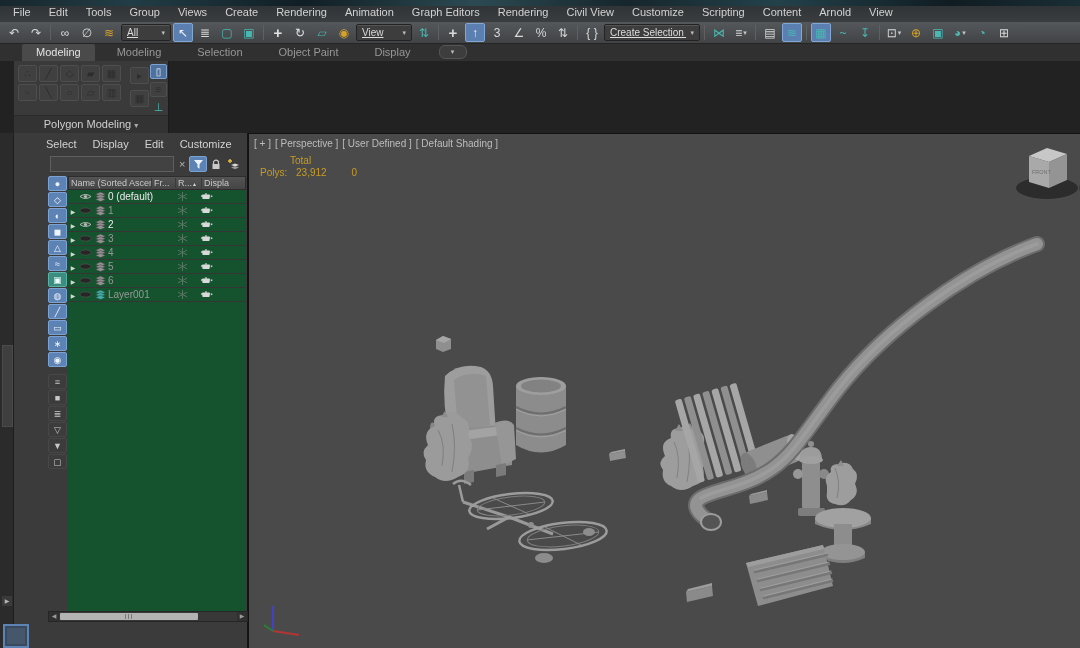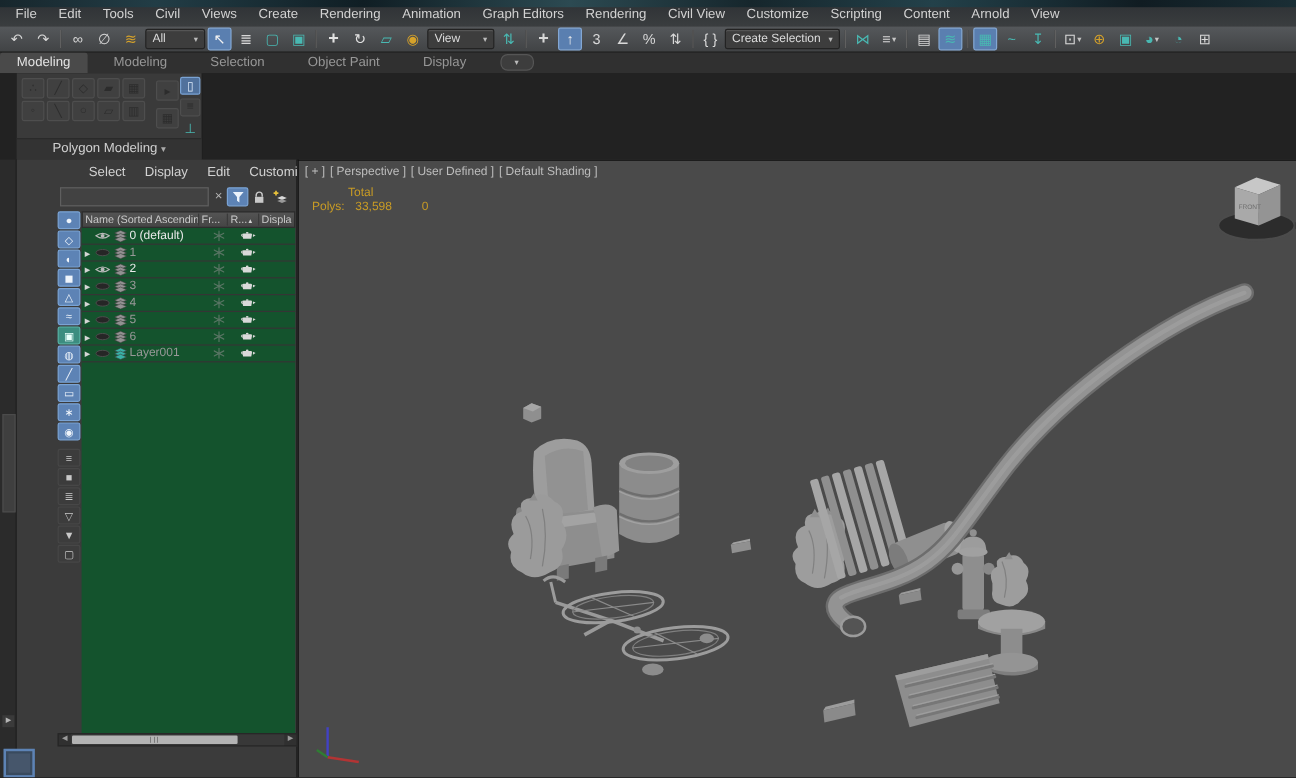--- a/index.html
+++ b/index.html
@@ -19,26 +19,26 @@
   .tb{height:19px;min-width:20px;display:flex;align-items:center;justify-content:center;
       margin:0 1px;border-radius:2px;box-sizing:border-box;}
   .tb-g{font-size:12px;line-height:1;}
   .tb-g:empty,.tb-l:empty{display:none;}
   .tb.big .tb-g{font-size:15px;font-weight:bold;}
   .tb.sel{background:#5a7fb0;border:1px solid #83a7d3;}
   .tb.sep{min-width:1px;width:1px;height:15px;background:#2e2e2e;border-right:1px solid #606060;
           margin:0 3px;border-radius:0;}
   .tb.box{background:#3d3d3d;border:1px solid #232323;box-shadow:inset 0 1px 0 #555;
           height:17px;padding:0 5px;justify-content:flex-start;}
-  .tb.box .tb-l{font-size:10px;color:#dcdcdc;white-space:nowrap;overflow:hidden;}
+  .tb.box .tb-l{font-size:10px;color:#dcdcdc;white-space:nowrap;overflow:hidden;text-decoration:underline;}
   .tb.box::after{content:"▾";font-size:7px;color:#bbb;margin-left:auto;padding-left:4px;}
   .tb.caret::after{content:"▾";font-size:7px;color:#c5c5c5;margin-left:1px;}
   
   .ribbonrow{position:absolute;left:0;top:44px;width:1080px;height:17px;background:#303030;
-             display:flex;align-items:flex-end;box-sizing:border-box;}
+             display:flex;align-items:flex-end;padding-left:22px;box-sizing:border-box;}
   .rtab{font-size:11px;color:#979797;padding:2px 14px 3px;margin-right:8px;white-space:nowrap;}
   .rtab.act{background:#4a4a4a;color:#e3e3e3;border-radius:2px 2px 0 0;}
   .ribbon-min{width:26px;height:12px;margin:0 0 2px 6px;background:#3d3d3d;border:1px solid #555;
               border-radius:6px;display:flex;align-items:center;justify-content:center;}
   .ribbon-min::after{content:"▾";font-size:7px;color:#bbb;}
   .ribbonbody{position:absolute;left:0;top:61px;width:1080px;height:72px;background:#222222;}
   .pmpanel{position:absolute;left:14px;top:61px;width:155px;height:72px;background:#3a3a3a;
            border-right:1px solid #1b1b1b;box-sizing:border-box;}
   .pm-left{position:absolute;left:4px;top:4px;width:108px;display:flex;flex-wrap:wrap;gap:2px;}
   .pm-btn{width:19px;height:17px;background:#404040;border:1px solid #4e4e4e;border-radius:2px;
@@ -55,35 +55,35 @@
   .leftstrip{position:absolute;left:0;top:133px;width:14px;height:515px;background:#2b2b2b;
              border-right:1px solid #1e1e1e;box-sizing:border-box;}
   .ls-thumb{position:absolute;left:2px;top:212px;width:9px;height:80px;background:#3f3f3f;border:1px solid #4b4b4b;}
   .ls-arrow{position:absolute;left:2px;top:463px;width:10px;height:10px;background:#3a3a3a;
             color:#b5b5b5;font-size:6px;text-align:center;line-height:10px;}
   .ls-dock{position:absolute;left:3px;top:624px;width:22px;height:20px;background:#46566b;
            border:2px solid #5d83b5;box-shadow:inset 0 0 0 2px #394a5e;z-index:5;}
   
   .explorer{position:absolute;left:14px;top:133px;width:234px;height:515px;background:#3b3b3b;
             border-right:1px solid #141414;box-sizing:border-box;}
-  .ex-menus{position:absolute;left:52px;top:3px;display:flex;}
+  .ex-menus{position:absolute;left:24px;top:3px;display:flex;}
   .ex-menus .menu-item{font-size:11px;padding:2px 8px;}
   .ex-search{position:absolute;left:36px;top:22px;height:18px;display:flex;align-items:center;}
   .ex-input{width:116px;height:14px;background:#424242;border:1px solid #5f5f5f;color:#ddd;
             font-size:10px;padding:0 3px;font-family:"Liberation Sans",sans-serif;}
   .ex-clear{color:#b5b5b5;font-size:11px;margin:0 4px 0 5px;}
   .icbtn{width:18px;height:16px;display:flex;align-items:center;justify-content:center;border-radius:2px;}
   .icbtn.blue{background:#5d83b5;border:1px solid #7aa3d4;box-sizing:border-box;}
   .ex-header{position:absolute;left:54px;top:43px;width:178px;height:14px;
              background:linear-gradient(#545454,#454545);border:1px solid #2d2d2d;
              display:flex;align-items:center;font-size:9px;color:#c9c9c9;box-sizing:border-box;}
   .hc{padding:0 2px;white-space:nowrap;overflow:hidden;box-sizing:border-box;}
   .hc+.hc{border-left:1px solid #3a3a3a;}
   .hc.name{flex:1;}
-  .hc.fr{width:24px;}.hc.r{width:26px;}.hc.d{width:30px;border-right:none;}
+  .hc.fr{width:24px;}.hc.r{width:26px;}.hc.d{width:44px;border-right:none;}
   .sort{font-size:6px;color:#d5d5d5;margin-left:1px;}
   .ex-tools{position:absolute;left:34px;top:43px;width:20px;display:flex;flex-direction:column;}
   .xt{width:19px;height:15px;margin-bottom:1px;background:#3c3c3c;border:1px solid #474747;
       color:#c9c9c9;font-size:9px;display:flex;align-items:center;justify-content:center;
       border-radius:2px;box-sizing:border-box;}
   .xt.on{background:#5d83b5;border-color:#7aa3d4;color:#eef4fb;}
   .xt.teal{background:#3c8d80;border-color:#57b3a5;color:#e8fffb;}
   .xt.gap{margin-top:6px;}
   .ex-list{position:absolute;left:54px;top:57px;width:178px;bottom:37px;background:#14532d;}
   .lrow{height:13px;display:flex;align-items:center;border-bottom:1px solid #353535;font-size:10px;}
@@ -133,21 +133,21 @@
 <div id="app">
 
   <div class="menubar">
 
       <span class="menu-item">File</span>
 
       <span class="menu-item">Edit</span>
 
       <span class="menu-item">Tools</span>
 
-      <span class="menu-item">Civil</span>
+      <span class="menu-item">Group</span>
 
       <span class="menu-item">Views</span>
 
       <span class="menu-item">Create</span>
 
       <span class="menu-item">Rendering</span>
 
       <span class="menu-item">Animation</span>
 
       <span class="menu-item">Graph Editors</span>
@@ -836,21 +836,21 @@
         <span>[ Perspective ]</span>
 
         <span>[ User Defined ]</span>
 
         <span>[ Default Shading ]</span>
       </div>
     <div class="vp-stats">
       <div class="st1"><span>Total</span></div>
       <div class="st2">
         <span>Polys:</span>
-        <span class="v1">33,598</span>
+        <span class="v1">23,912</span>
         <span class="v2">0</span>
       </div>
     </div>
 
     <svg class="scene" width="832" height="515" viewBox="0 0 832 515">
 
       <g>
         <polygon points="187,206 194,202 202,205 202,215 194,218 187,215" fill="#8f8f8f"></polygon>
         <polygon points="187,206 194,202 202,205 195,209" fill="#a6a6a6"></polygon>
       </g>

